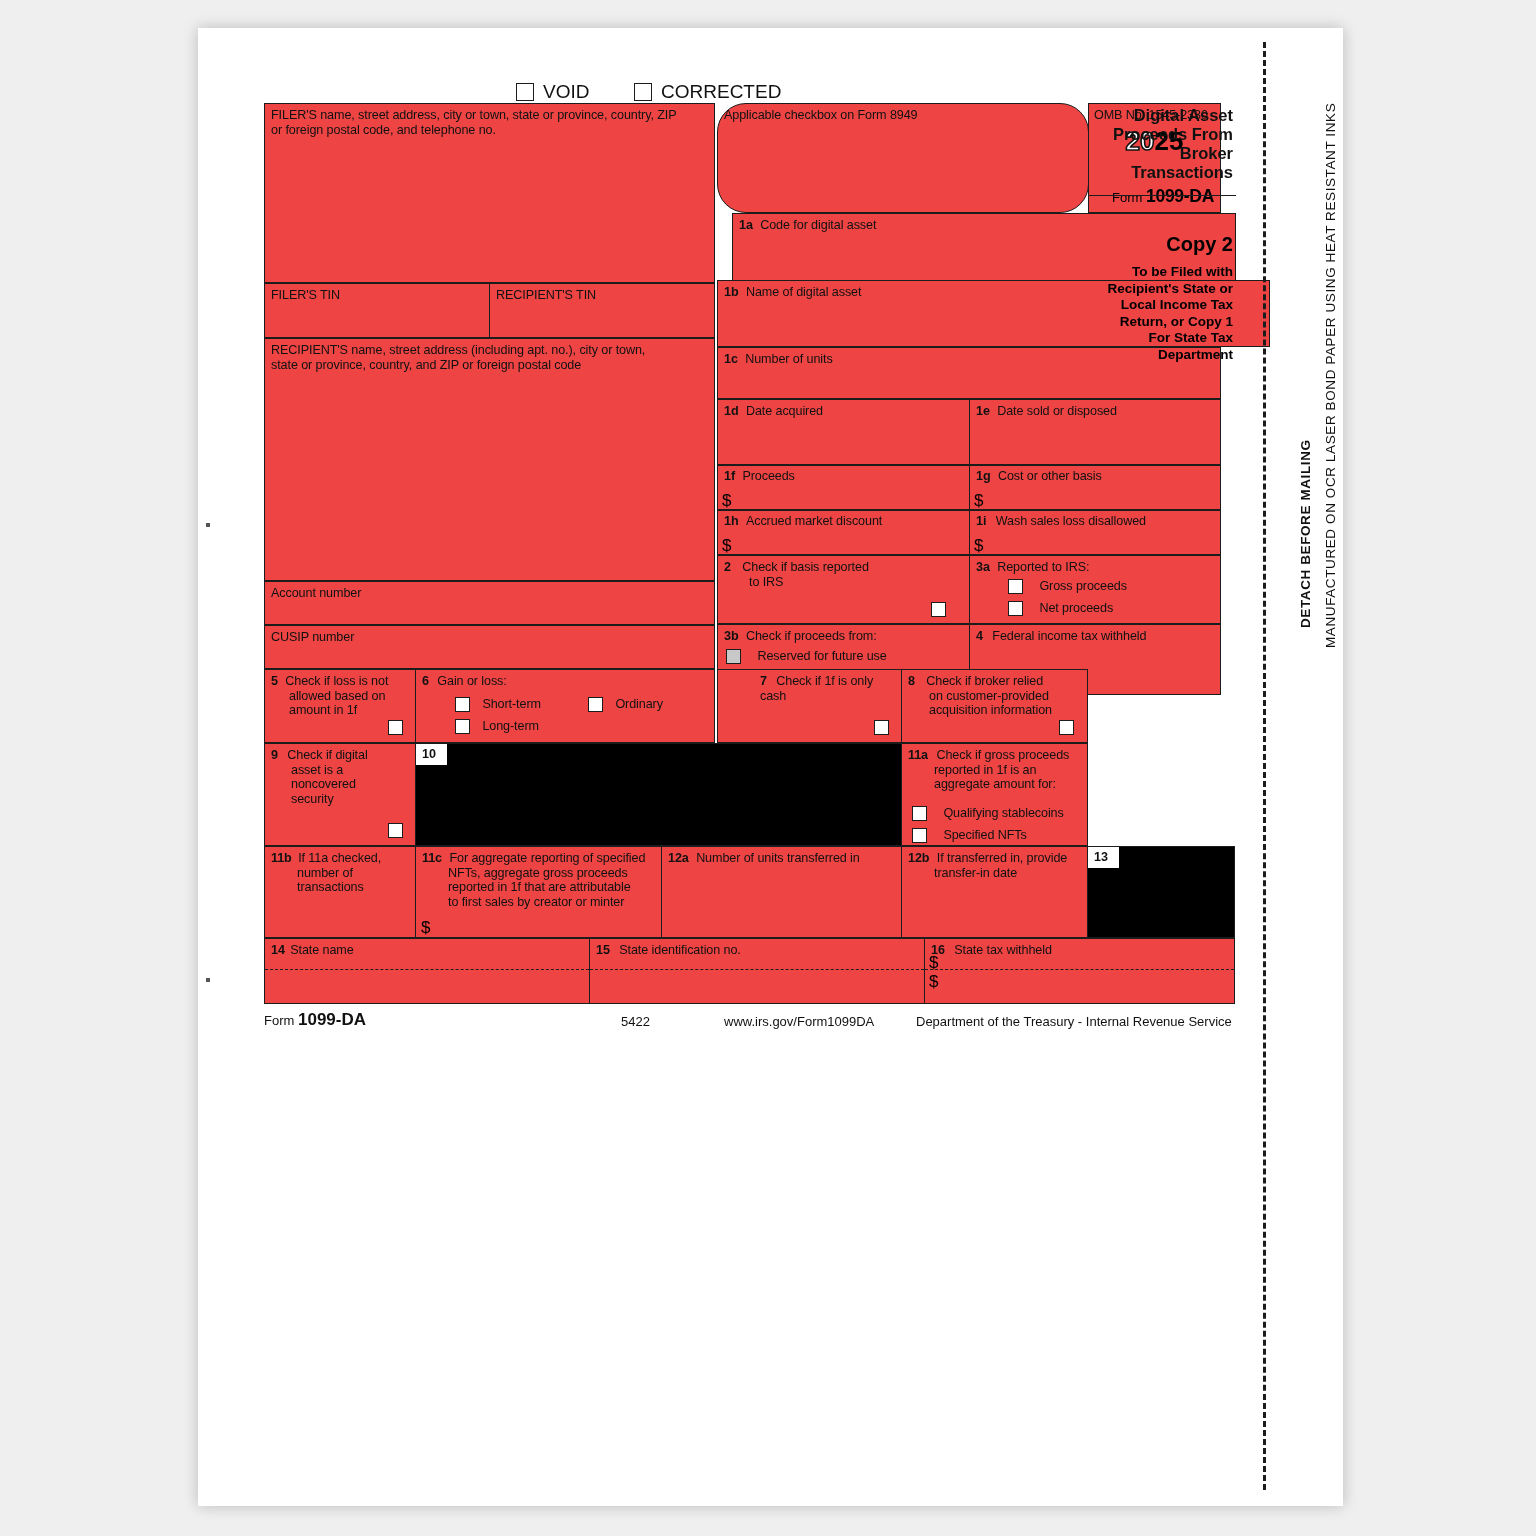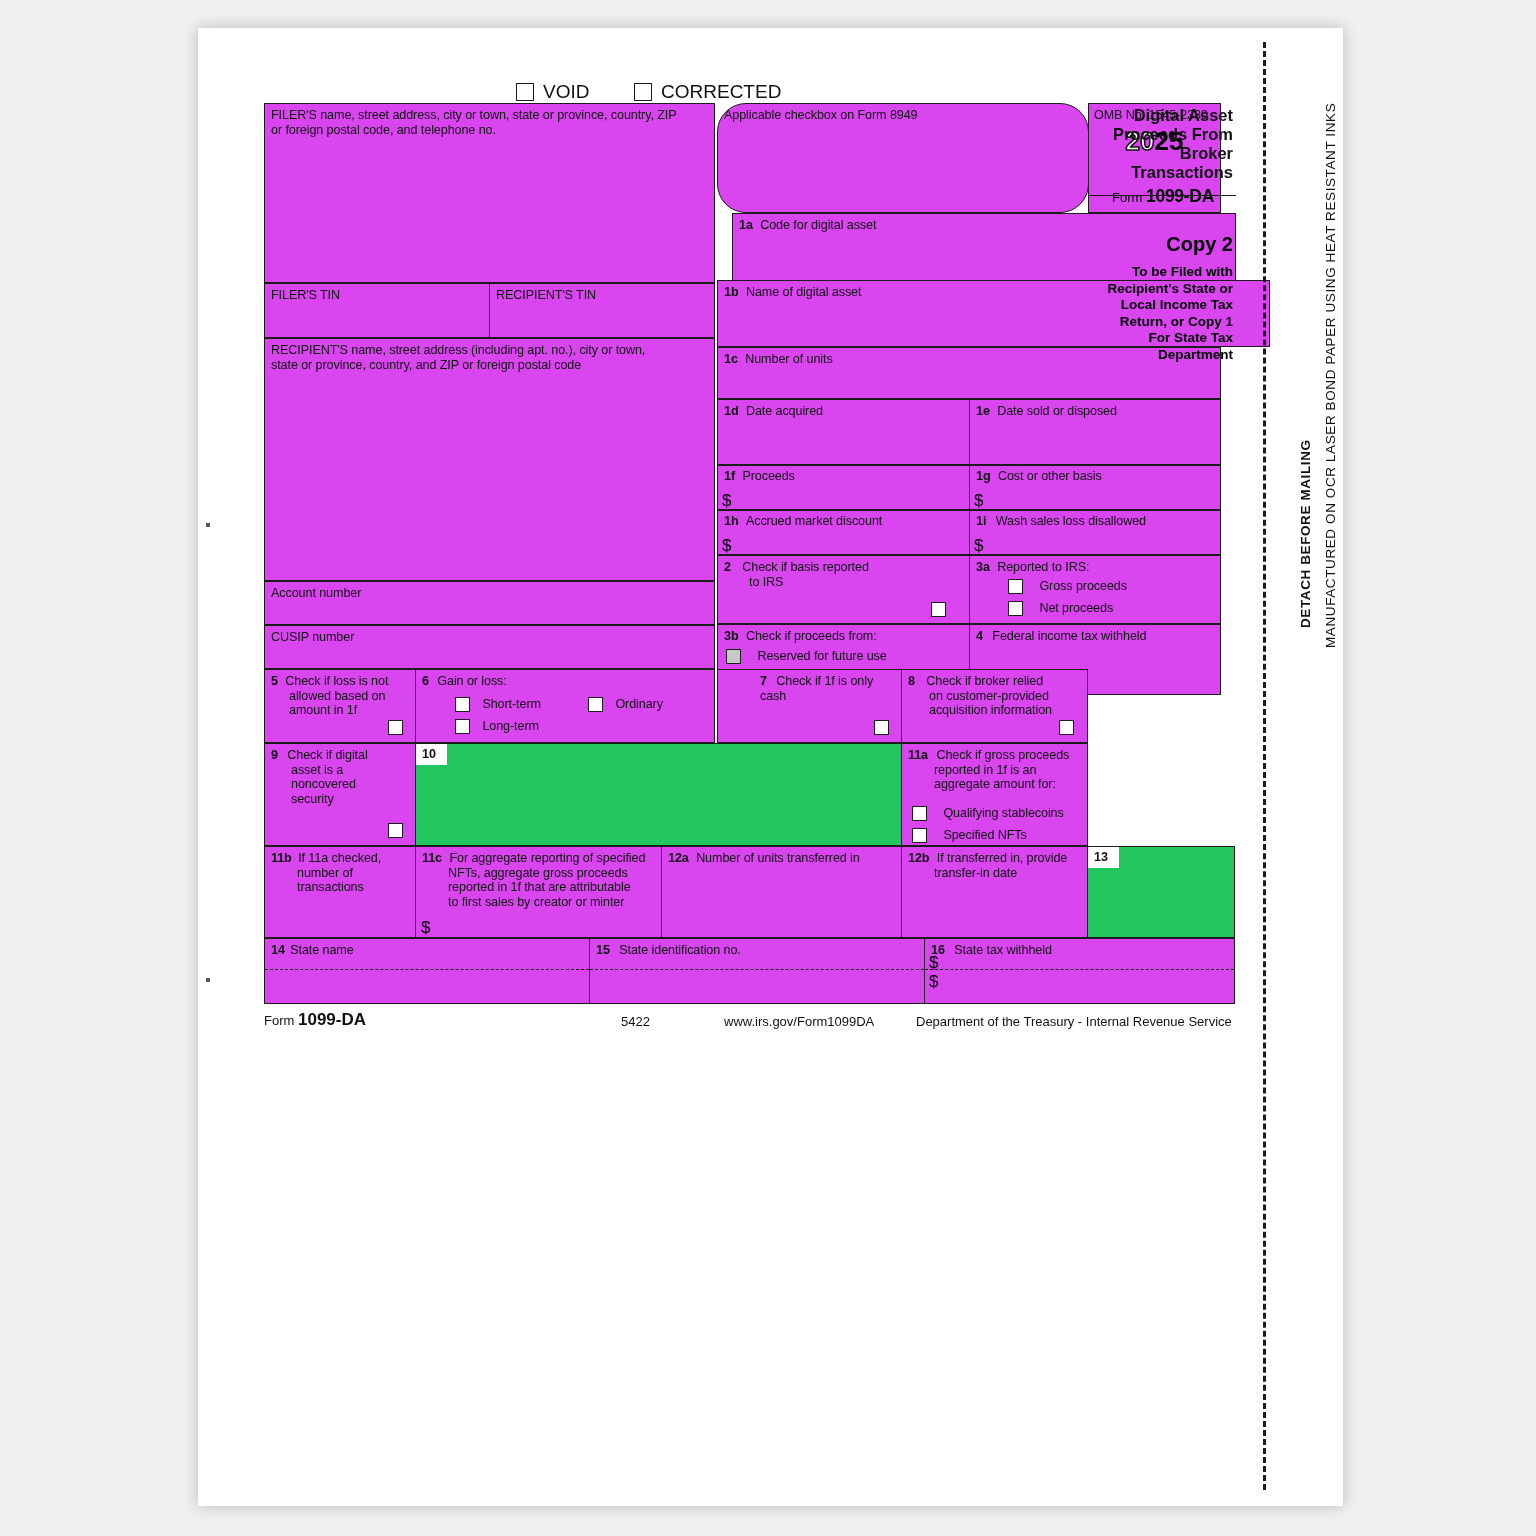--- a/index.html
+++ b/index.html
@@ -21,31 +21,31 @@
     left: 198px; top: 28px;
     width: 1145px; height: 1478px;
     background: #ffffff;
     box-shadow: 0 0 14px rgba(0,0,0,0.22);
   }
   
   .abs { position: absolute; }
   .bx {
     position: absolute;
     border: 1.6px solid #1c1c1c;
-    background: #d946ef;
+    background: #ef4444;
   }
   .lbl {
     font-size: 12.6px;
     line-height: 14.6px;
     color: #111;
     letter-spacing: -0.1px;
   }
   .num { font-weight: bold; }
   .pad { padding: 4px 0 0 6px; }
-  .grey { background: #22c55e; }
+  .grey { background: #000000; }
   
   .cb {
     display: inline-block;
     width: 15px; height: 15px;
     border: 1.5px solid #1c1c1c;
     background: #fff;
     vertical-align: middle;
   }
   .cb.filled { background: #c8c8c8; }
   .dollar { font-size: 17px; font-weight: 500; }

